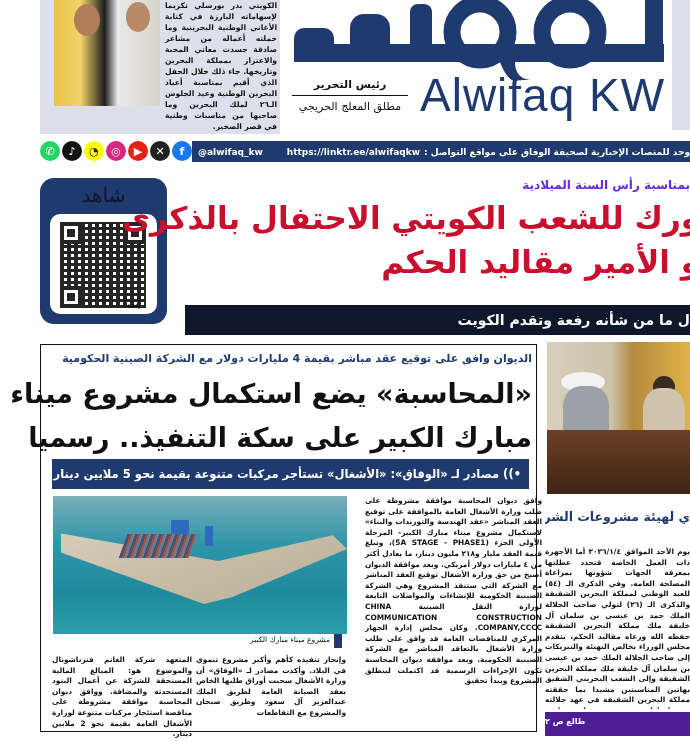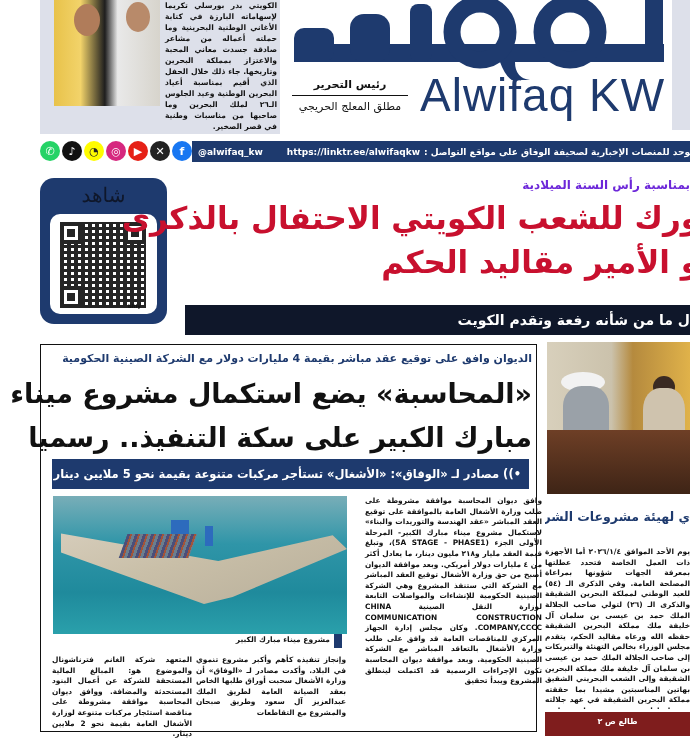--- a/index.html
+++ b/index.html
@@ -66,37 +66,37 @@
   .a-photo { left: 53px; top: 496px; width: 294px; height: 138px;
     background: linear-gradient(180deg,#78aeb8 0%,#2f95a8 35%,#1f8a9c 70%,#2aa0ab 100%); overflow: hidden; }
   .pier { position:absolute; left: 8px; top: 22px; width: 286px; height: 86px;
     background: linear-gradient(160deg,#d8cfbe 0%,#c9bfa8 45%,#b7ae9a 100%);
     clip-path: polygon(0 18%,55% 50%,95% 20%,100% 36%,60% 92%,50% 100%,0 40%); }
   .containers { position:absolute; left: 70px; top: 38px; width: 70px; height: 24px;
     background: repeating-linear-gradient(90deg,#4b4f7a 0 3px,#a2543a 3px 5px,#6b7e8e 5px 8px); transform: skewX(-20deg); }
   .crane1 { position:absolute; left: 118px; top: 24px; width: 18px; height: 14px; background:#2d6bbd; }
   .crane2 { position:absolute; left: 152px; top: 30px; width: 8px; height: 20px; background:#2d6bbd; }
   .photo-caption-mark { left: 334px; top: 634px; width: 8px; height: 14px; background: #1e3a6e; }
-  .photo-caption { left: 180px; top: 635px; width: 150px; direction: rtl; text-align: right; font-size: 7.5px; font-weight: bold; }
+  .photo-caption { left: 180px; top: 635px; width: 150px; direction: rtl; text-align: right; font-size: 7.5px; font-weight: normal; }
 
   .col { direction: rtl; text-align: justify; font-size: 7.4px; line-height: 10.6px; font-weight: bold; color: #111; }
   .col-r { left: 352px; top: 496px; width: 177px; margin-left: 13px; }
   .col-m { left: 196px; top: 655px; width: 150px; }
   .col-l { left: 52px; top: 655px; width: 140px; }
 
   
   .r-photo { left: 547px; top: 342px; width: 143px; height: 152px; background: linear-gradient(90deg,#d8d0bc 0%,#cbc2ac 45%,#b58a3e 60%,#e0b24a 100%); overflow: hidden; }
   .r-photo .table { position:absolute; left:0; top:88px; width:143px; height:64px; background: linear-gradient(180deg,#6e3f26,#3e2416); }
   .r-photo .p1 { position:absolute; left:16px; top:44px; width:46px; height:50px; border-radius: 40% 40% 0 0; background:#9aa1a8; }
   .r-photo .p1h { position:absolute; left:14px; top:30px; width:44px; height:20px; border-radius: 50%; background:#f2f2f2; }
   .r-photo .p2 { position:absolute; left:96px; top:46px; width:42px; height:54px; border-radius: 40% 40% 0 0; background:#cfc3ae; }
   .r-photo .p2h { position:absolute; left:106px; top:34px; width:22px; height:22px; border-radius: 50%; background:#3a2a22; }
   .r-head { left: 545px; top: 509px; width: 145px; direction: rtl; text-align: right; color: #1e3a6e; font-size: 12.5px; font-weight: bold; white-space: nowrap; overflow: hidden; }
   .r-text { left: 545px; top: 547px; width: 145px; height: 162px; overflow: hidden; }
-  .r-more { left: 545px; top: 712px; width: 145px; height: 24px; background: #7f1d1d; color: #fff; direction: rtl; text-align: center;
+  .r-more { left: 545px; top: 712px; width: 145px; height: 24px; background: #4c1d95; color: #fff; direction: rtl; text-align: left;
     font-size: 8px; font-weight: bold; line-height: 20px; padding-right: 0; }
 </style>
 </head>
 <body>
 
 <div class="abs top-story"></div>
 <div class="abs top-photo">
   <div class="face1"></div>
   <div class="face2"></div>
 </div>

